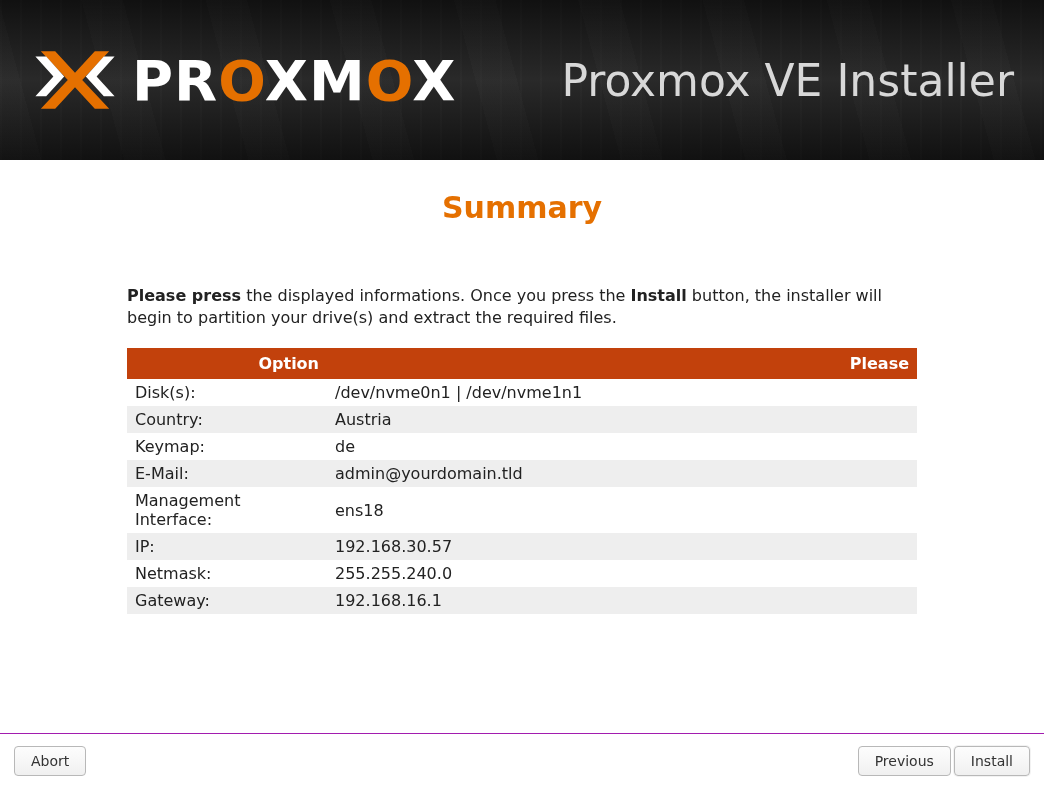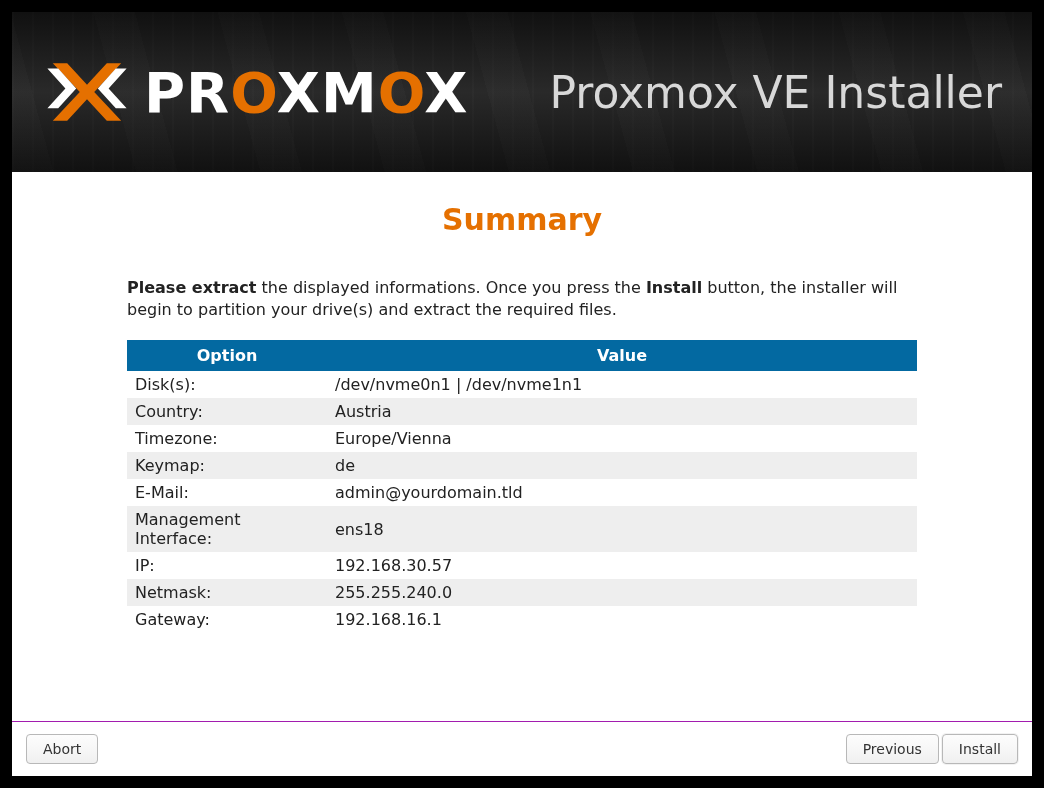--- a/index.html
+++ b/index.html
@@ -11,21 +11,21 @@
       font-family: "DejaVu Sans", "Liberation Sans", Arial, sans-serif;
       background: #000;
       width: 1044px;
       height: 788px;
       overflow: hidden;
     }
     .outer {
       width: 1044px;
       height: 788px;
       background: #000;
-      padding: 12px;
+      padding: 0;
     }
     .window {
       width: 100%;
       height: 100%;
       background: #fff;
       display: flex;
       flex-direction: column;
     }
     .header {
       height: 160px;
@@ -63,42 +63,42 @@
       flex: 1;
       background: #fff;
       padding: 30px 0 0 0;
       overflow: auto;
     }
     .page-title {
       text-align: center;
       color: #e57000;
       font-size: 30px;
       font-weight: bold;
-      margin-bottom: 40px;
+      margin-bottom: 60px;
     }
     .intro {
       width: 790px;
       margin: 0 auto 20px auto;
       font-size: 16px;
       line-height: 1.35;
       color: #222;
     }
     .intro .b {
       font-weight: bold;
     }
     table.summary {
       width: 790px;
       margin: 0 auto;
       border-collapse: collapse;
       font-size: 16px;
     }
     table.summary thead th {
-      background: #0369a1;
+      background: #c2410c;
       color: #fff;
-      text-align: center;
+      text-align: right;
       font-weight: bold;
       padding: 6px 8px;
     }
     table.summary thead th:first-child {
       width: 200px;
     }
     table.summary tbody td {
       padding: 4px 8px;
       color: #222;
     }
@@ -158,42 +158,38 @@
           <span>PR</span><span class="o-accent">O</span><span>XM</span><span class="o-accent">O</span><span>X</span>
         </span>
       </div>
       <div class="header-title">Proxmox VE Installer</div>
     </div>
 
     <div class="content">
       <h1 class="page-title">Summary</h1>
 
       <p class="intro">
-        <span class="b">Please extract</span><span> the displayed informations. Once you press the </span><span class="b">Install</span><span> button, the installer will begin to partition your drive(s) and extract the required files.</span>
+        <span class="b">Please press</span><span> the displayed informations. Once you press the </span><span class="b">Install</span><span> button, the installer will begin to partition your drive(s) and extract the required files.</span>
       </p>
 
       <table class="summary">
         <thead>
           <tr>
             <th>Option</th>
-            <th>Value</th>
+            <th>Please</th>
           </tr>
         </thead>
         <tbody id="summary-body">
             <tr>
               <td>Disk(s):</td>
               <td>/dev/nvme0n1 | /dev/nvme1n1</td>
             </tr>
             <tr>
               <td>Country:</td>
               <td>Austria</td>
-            </tr>
-            <tr>
-              <td>Timezone:</td>
-              <td>Europe/Vienna</td>
             </tr>
             <tr>
               <td>Keymap:</td>
               <td>de</td>
             </tr>
             <tr>
               <td>E-Mail:</td>
               <td>admin@yourdomain.tld</td>
             </tr>
             <tr>

